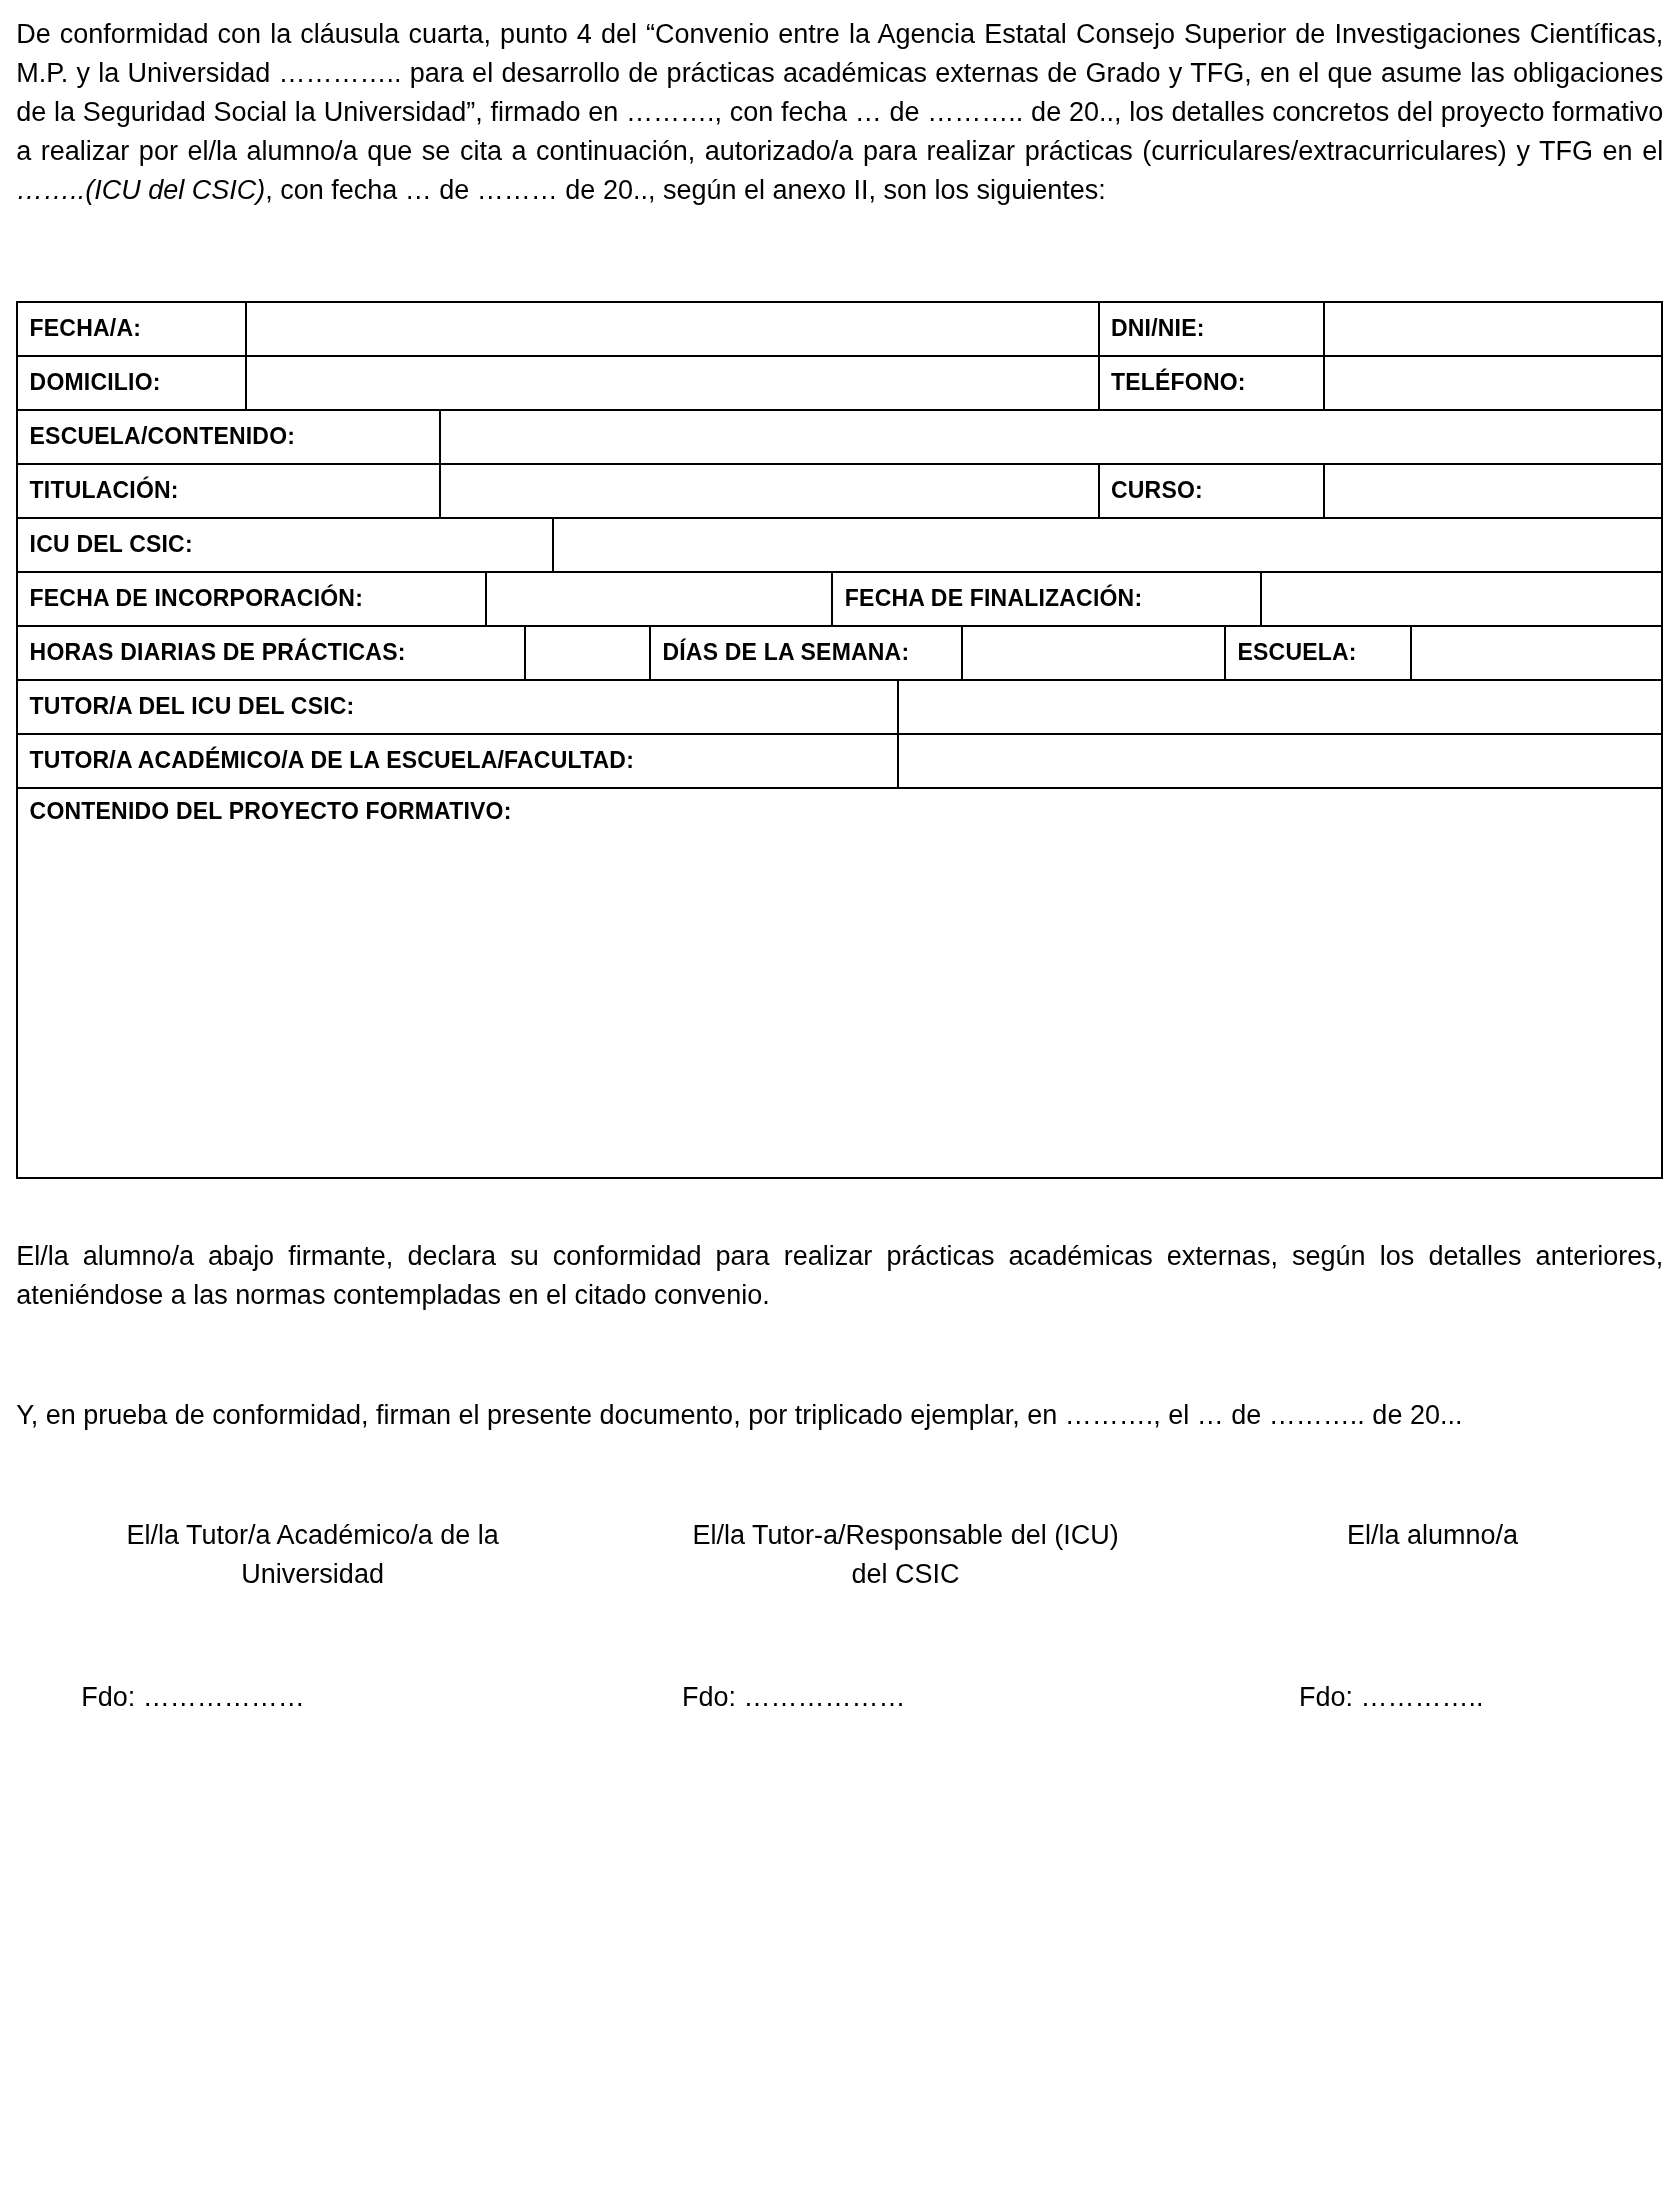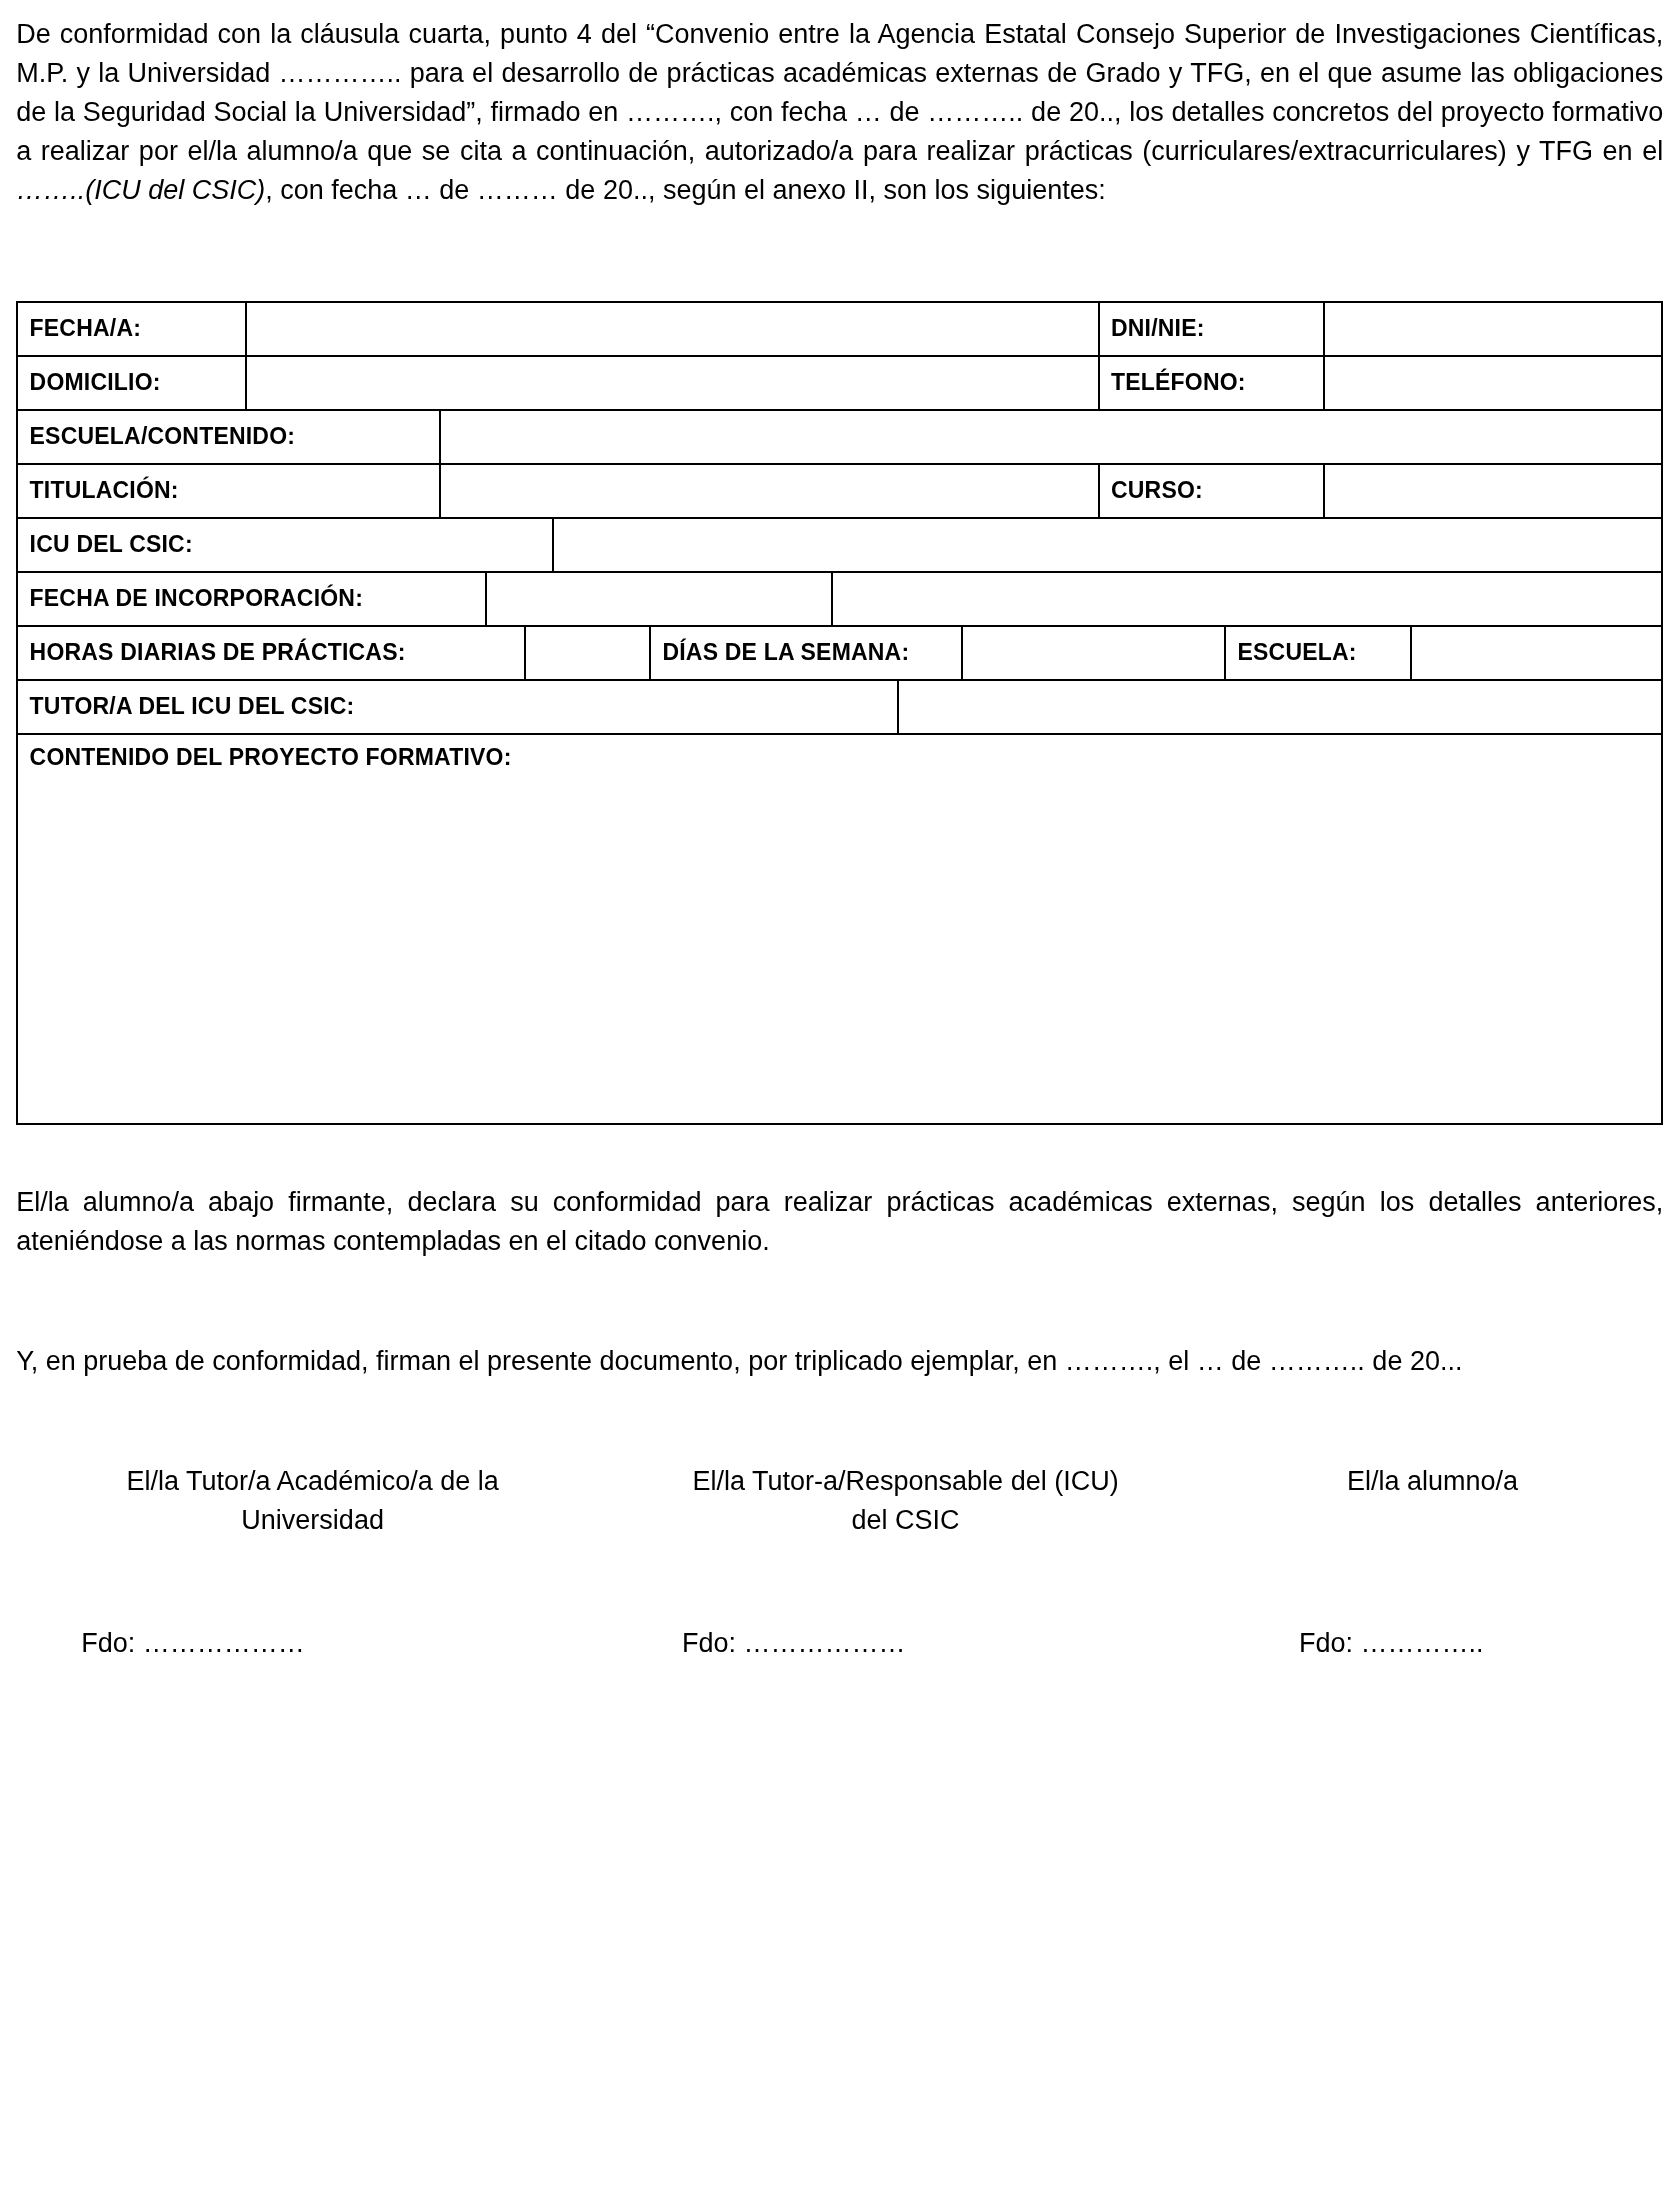--- a/index.html
+++ b/index.html
@@ -169,20 +169,23 @@
         </div>
     </div>
 
     <div class="t-row">
       <div class="t-cell w-l6a">
           <span class="t-label">FECHA DE INCORPORACIÓN:</span>
         </div>
       <div class="t-cell w-v6a">
           <span class="t-value"></span>
         </div>
+      <div class="t-cell w-l6b">
+          <span class="t-label">FECHA DE FINALIZACIÓN:</span>
+        </div>
       <div class="t-cell fill">
           <span class="t-value"></span>
         </div>
     </div>
 
     <div class="t-row">
       <div class="t-cell w-l7a">
           <span class="t-label">HORAS DIARIAS DE PRÁCTICAS:</span>
         </div>
       <div class="t-cell w-v7a">
@@ -204,20 +207,28 @@
 
     <div class="t-row">
       <div class="t-cell w-l8">
           <span class="t-label">TUTOR/A DEL ICU DEL CSIC:</span>
         </div>
       <div class="t-cell fill">
           <span class="t-value"></span>
         </div>
     </div>
 
+    <div class="t-row">
+      <div class="t-cell w-l8">
+          <span class="t-label">TUTOR/A ACADÉMICO/A DE LA ESCUELA/FACULTAD:</span>
+        </div>
+      <div class="t-cell fill">
+          <span class="t-value"></span>
+        </div>
+    </div>
 
     <div class="t-row row-contenido">
       <div class="t-cell fill">
           <span class="t-label">CONTENIDO DEL PROYECTO FORMATIVO:</span>
           <span class="t-value"></span>
         </div>
     </div>
 
   </div>
 

